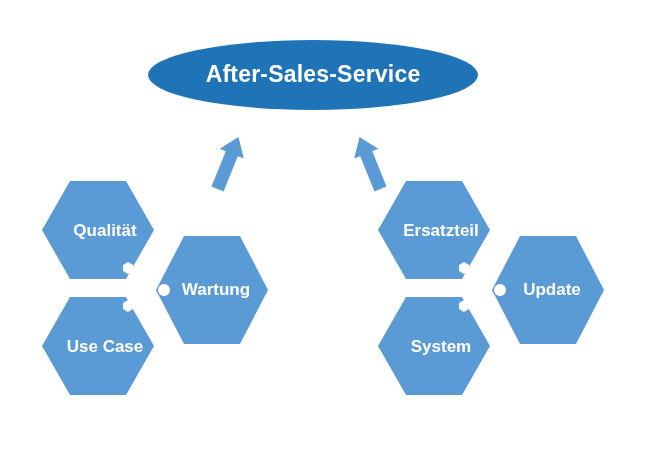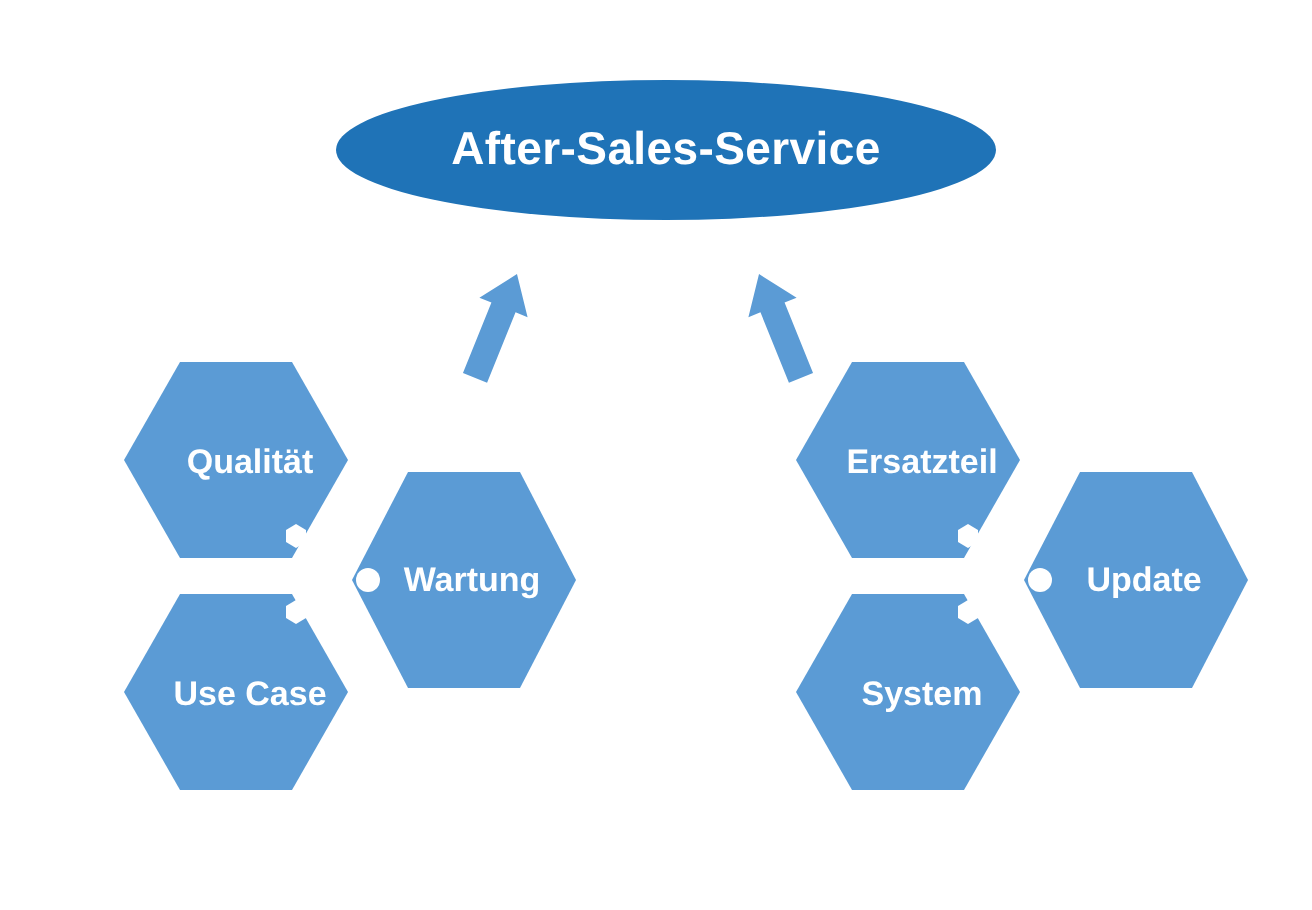--- a/index.html
+++ b/index.html
@@ -9,21 +9,20 @@
   }
   body {
     font-family: "Liberation Sans", sans-serif;
   }
   #diagram-canvas {
     position: relative;
     width: 612px;
     height: 455px;
     background: #ffffff;
     overflow: hidden;
-    margin-left: 20px;
   }
   #diagram-svg {
     position: absolute;
     left: 0;
     top: 0;
     width: 656px;
     height: 455px;
     display: block;
   }
   .hex-label {

